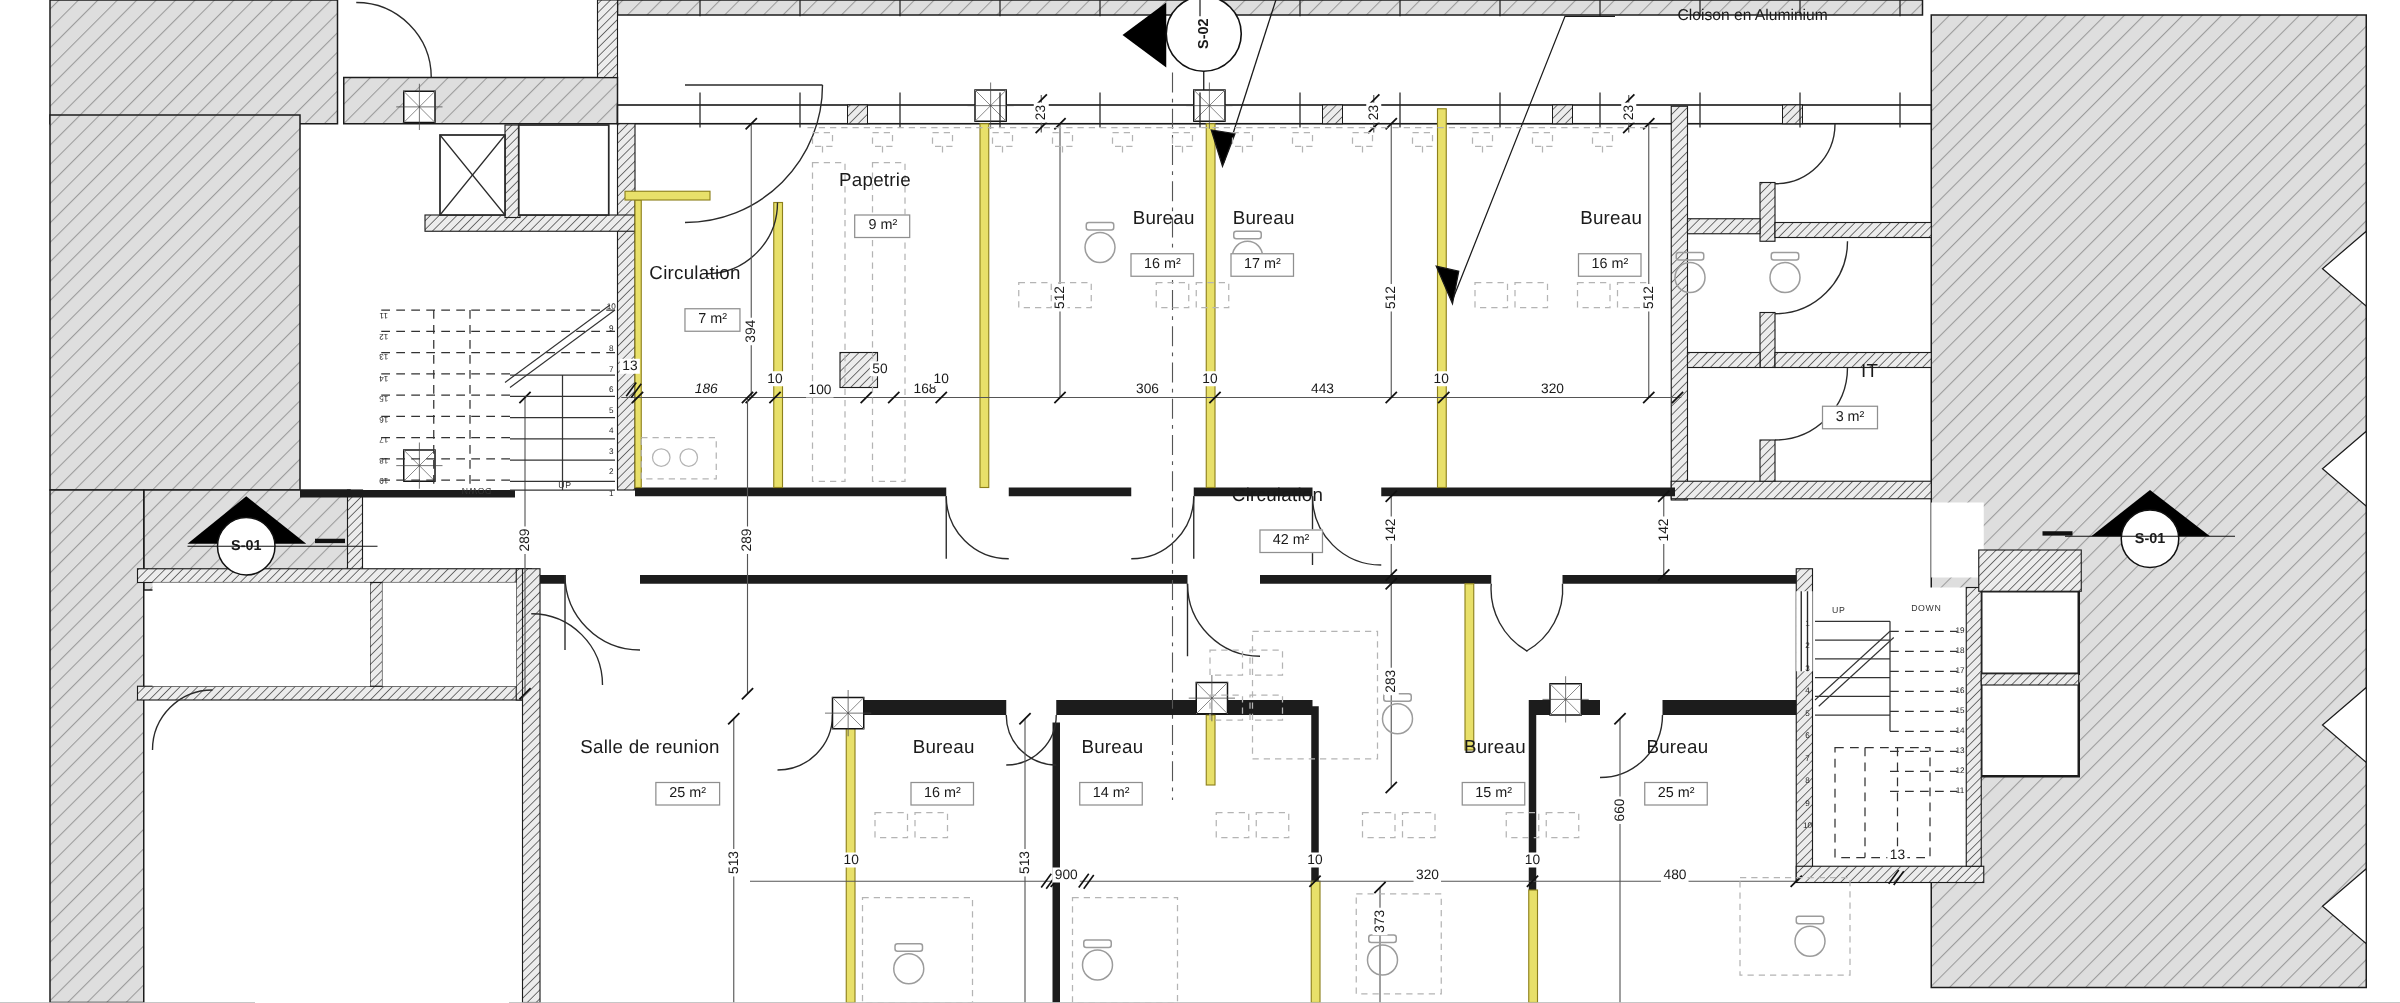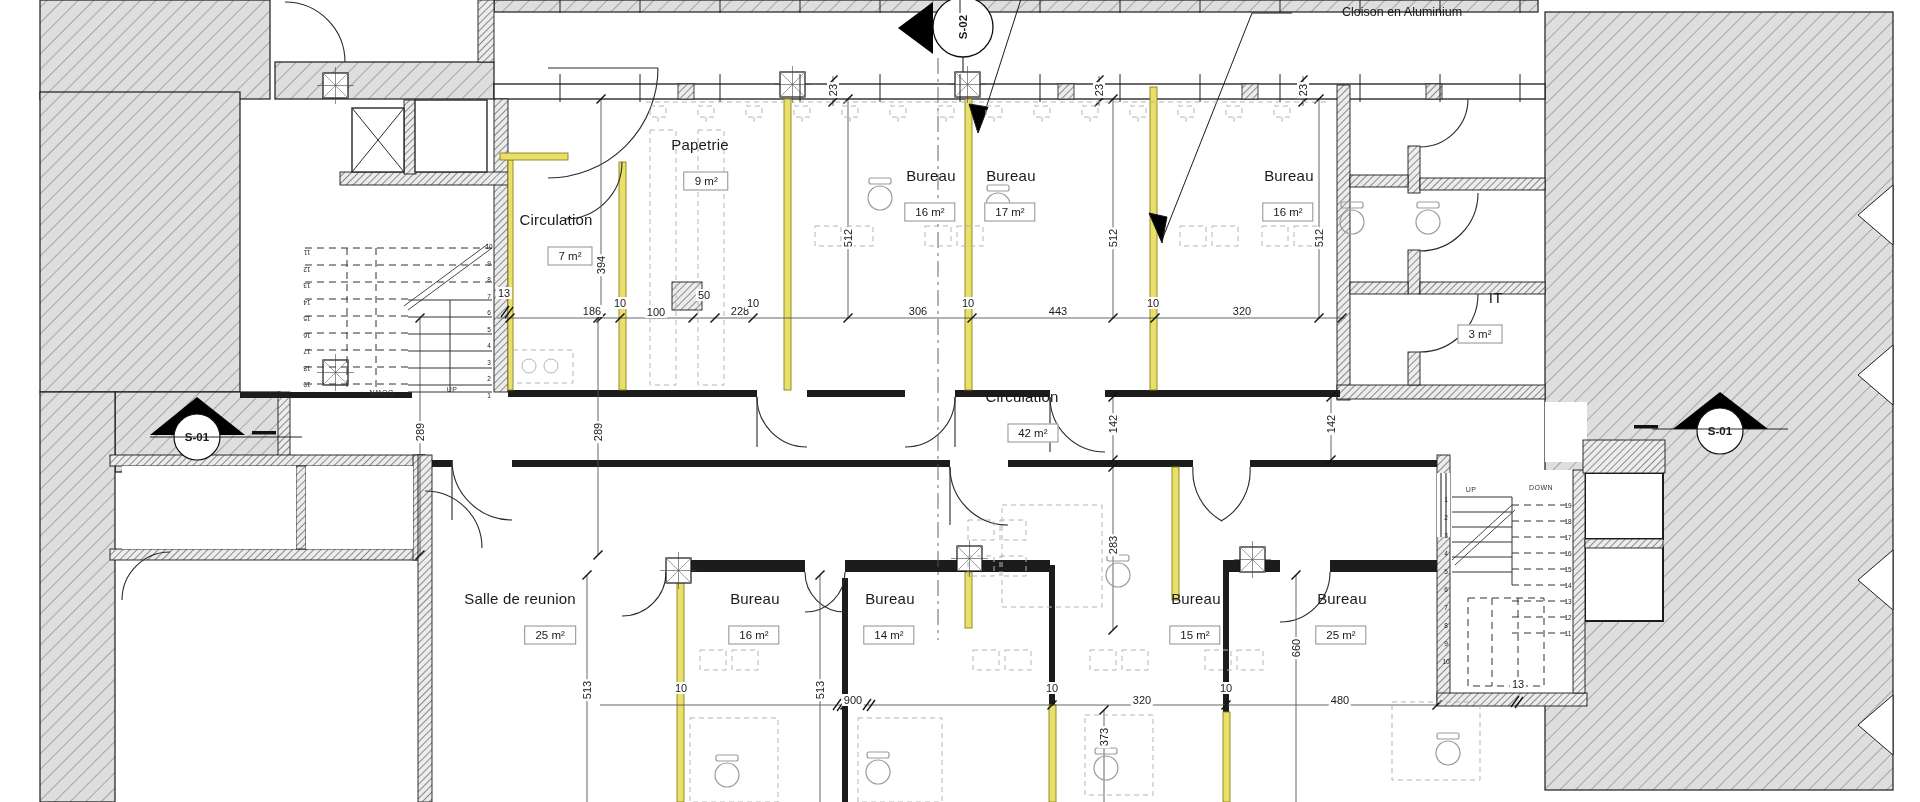--- a/index.html
+++ b/index.html
@@ -522,27 +522,27 @@
 <div>
 
     <div class="lbl dim" style="left: 833px; top: 90px; transform: translate(-50%, -50%) rotate(-90deg);">23</div>
 
     <div class="lbl dim" style="left: 1099px; top: 90px; transform: translate(-50%, -50%) rotate(-90deg);">23</div>
 
     <div class="lbl dim" style="left: 1303px; top: 90px; transform: translate(-50%, -50%) rotate(-90deg);">23</div>
 
     <div class="lbl dim" style="left: 504px; top: 293px;">13</div>
 
-    <div class="lbl dim" style="left: 592px; top: 311px;">186</div>
+    <div class="lbl dim" style="left: 565px; top: 311px; font-style: italic;">186</div>
 
     <div class="lbl dim" style="left: 656px; top: 312px;">100</div>
 
     <div class="lbl dim" style="left: 704px; top: 295px;">50</div>
 
-    <div class="lbl dim" style="left: 740px; top: 311px;">228</div>
+    <div class="lbl dim" style="left: 740px; top: 311px;">168</div>
 
     <div class="lbl dim" style="left: 878px; top: 311px; margin-left: 40px;">306</div>
 
     <div class="lbl dim" style="left: 1058px; top: 311px;">443</div>
 
     <div class="lbl dim" style="left: 1242px; top: 311px;">320</div>
 
     <div class="lbl dim" style="left: 601px; top: 265px; transform: translate(-50%, -50%) rotate(-90deg);">394</div>
 
     <div class="lbl dim" style="left: 848px; top: 238px; transform: translate(-50%, -50%) rotate(-90deg);">512</div>

